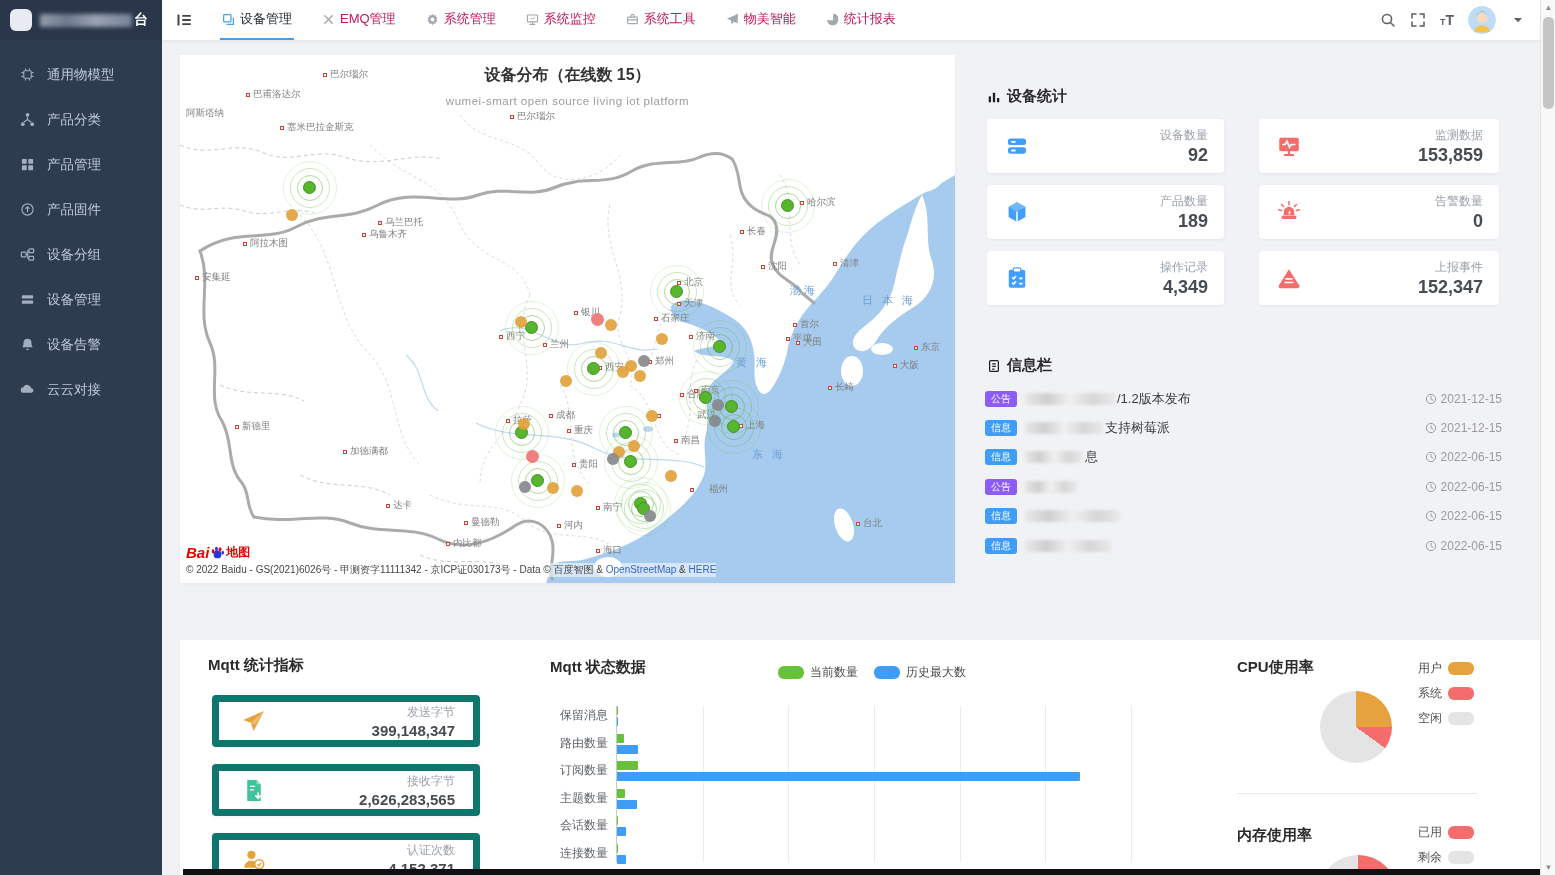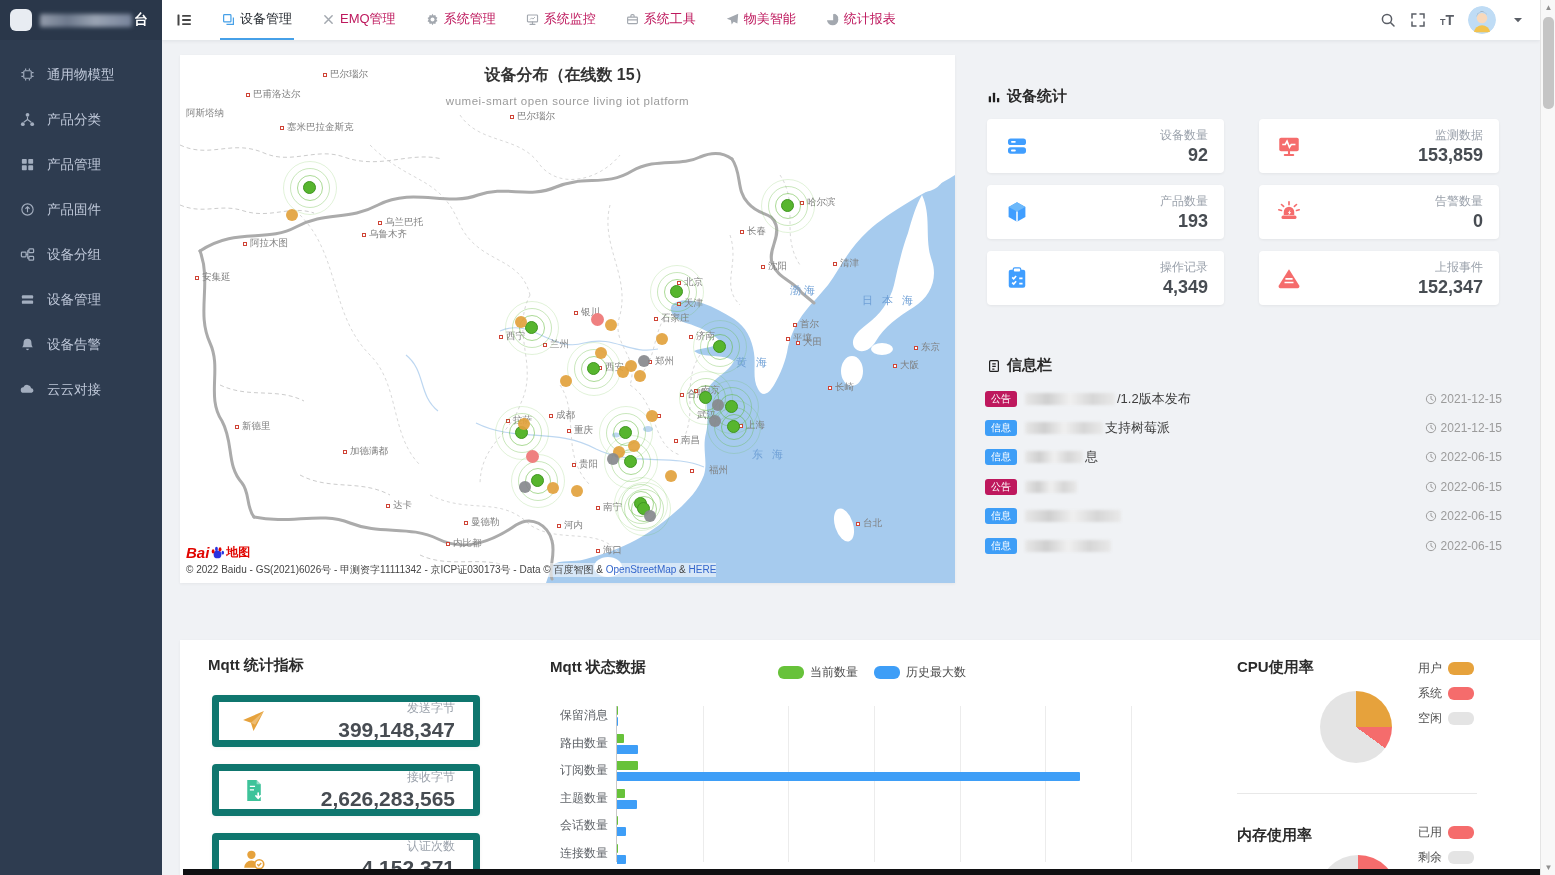--- a/index.html
+++ b/index.html
@@ -63,34 +63,34 @@
   .stat-card{height:54px;background:#fff;border-radius:4px;box-shadow:0 1px 3px rgba(0,0,0,.06);display:flex;align-items:center;padding:0 16px 0 18px;}
   .stat-card .icon{font-size:24px;}
   .stat-card .sc-right{margin-left:auto;text-align:right;}
   .sc-label{font-size:12px;color:#9aa1ab;}
   .sc-value{font-size:18px;font-weight:bold;color:#474c52;margin-top:1px;}
   .c-blue{color:#409EFF;} .c-red{color:#f56c6c;} .c-orange{color:#e6a23c;} .c-green{color:#3ec39a;}
 
   .news-list{position:absolute;left:985px;top:384px;width:517px;z-index:5;}
   .news-row{height:29.4px;display:flex;align-items:center;gap:8px;cursor:pointer;}
   .badge{width:32px;height:16px;border-radius:3px;color:#fff;font-size:10px;display:flex;align-items:center;justify-content:center;flex:0 0 auto;}
-  .badge.notice{background:#be185d;}
+  .badge.notice{background:#8b5cf6;}
   .badge.info{background:#3e9ef7;}
   .news-text{font-size:13px;color:#3c3c3c;display:flex;align-items:center;gap:2px;white-space:nowrap;}
   .news-right{margin-left:auto;display:flex;align-items:center;gap:4px;color:#9b9b9b;font-size:12px;}
   .news-right .icon{font-size:12px;color:#9b9b9b;}
 
   
   .bottom-panel{position:absolute;left:180px;top:640px;width:1360px;height:235px;background:#fff;overflow:hidden;box-shadow:0 1px 3px rgba(0,0,0,.05);z-index:5;}
   .bp-title{position:absolute;font-size:15px;font-weight:bold;color:#2b2b2b;}
   .metric-card{position:absolute;left:32px;width:268px;height:52px;background:#fff;border:7px solid #0f766e;border-radius:4px;box-shadow:0 1px 4px rgba(0,0,0,.05);display:flex;align-items:center;padding:0 18px 0 22px;}
   .metric-card .icon{font-size:25px;}
   .mc-right{margin-left:auto;text-align:right;}
   .mc-label{font-size:12px;color:#9aa1ab;}
-  .mc-value{font-size:21px;font-weight:bold;color:#474c52;margin-top:1px;}
+  .mc-value{font-size:15px;font-weight:bold;color:#474c52;margin-top:1px;}
 
   .bar-legend{position:absolute;left:598px;top:24px;display:flex;align-items:center;gap:16px;z-index:6;}
   .legend-item{display:flex;align-items:center;gap:6px;font-size:12px;color:#4e4e4e;cursor:pointer;}
   .pill{width:26px;height:13px;border-radius:6px;display:inline-block;}
   .cat-labels{position:absolute;left:348px;top:62px;width:80px;}
   .cat-labels div{height:27.6px;line-height:27.6px;text-align:right;font-size:12px;color:#5f6368;}
   .bar-plot{position:absolute;left:437px;top:66px;width:525px;height:156px;}
   .axis-v{position:absolute;left:-1px;top:0;width:1px;height:156px;background:#c9c9c9;}
   .gridline{position:absolute;top:0;width:1px;height:156px;background:#ececec;}
   .hbar{position:absolute;height:9px;border-radius:0 1px 1px 0;}
@@ -487,21 +487,21 @@
         <span>南京</span>
       </div>
       <div class="map-label" style="left: 559px; top: 364px;">
         <span class="cdot"></span>
         <span>上海</span>
       </div>
       <div class="map-label" style="left: 494px; top: 379px;">
         <span class="cdot"></span>
         <span>南昌</span>
       </div>
-      <div class="map-label" style="left: 510px; top: 409px; gap: 15px;">
+      <div class="map-label" style="left: 510px; top: 428px; gap: 15px;">
         <span class="cdot"></span>
         <span>福州</span>
       </div>
       <div class="map-label" style="left: 392px; top: 403px;">
         <span class="cdot"></span>
         <span>贵阳</span>
       </div>
       <div class="map-label" style="left: 416px; top: 446px; justify-content: flex-end;">
         <span class="cdot"></span>
         <span>南宁</span>
@@ -699,21 +699,21 @@
     <div class="stat-card">
       <span class="icon c-blue">
         <svg viewBox="0 0 16 16" fill="currentColor">
           <path d="M8 1.5l5.6 3.1v6.8L8 14.5l-5.6-3.1V4.6z"></path>
           <path d="M8 1.5l5.6 3.1L8 7.7 2.4 4.6z" fill="#6cb8fa"></path>
           <path d="M8 7.7v6.8" stroke="#fff" stroke-width="1"></path>
         </svg>
       </span>
       <div class="sc-right">
         <div class="sc-label">产品数量</div>
-        <div class="sc-value">193</div>
+        <div class="sc-value">189</div>
       </div>
     </div>
     <div class="stat-card">
       <span class="icon c-red">
         <svg viewBox="0 0 16 16" fill="currentColor">
           <path d="M4.5 10V8a3.5 3.5 0 017 0v2z"></path>
           <rect x="3" y="10.3" width="10" height="2.4" rx="1.1"></rect>
           <path d="M8 1.2v1.9M3 3l1.4 1.3M13 3l-1.4 1.3M1.2 6.5l1.8.5M14.8 6.5l-1.8.5" stroke="currentColor" stroke-width="1.1" stroke-linecap="round" fill="none"></path>
           <path d="M7.3 8.6l1.7-2.2-.6 1.7h1.1L7.6 10.3l.5-1.7z" fill="#fff"></path>
         </svg>

